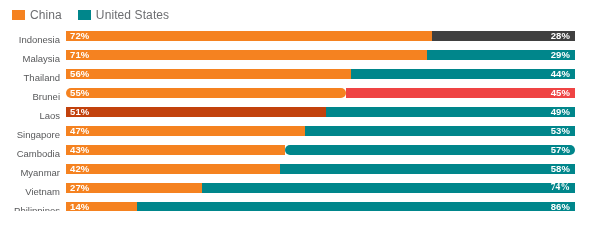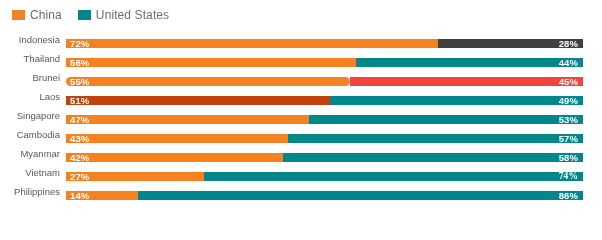--- a/index.html
+++ b/index.html
@@ -53,41 +53,41 @@
     position: absolute;
     left: 0;
     top: 31px;
     width: 602px;
   }
   .row {
     position: relative;
     height: 17px;
     margin-bottom: 2px;
     display: flex;
-    align-items: flex-end;
+    align-items: flex-start;
   }
   .row:last-child { margin-bottom: 0; }
 
   .row-label {
     width: 66px;
     flex: 0 0 66px;
     padding-right: 6px;
     box-sizing: border-box;
     text-align: right;
     font-size: 9.5px;
     color: #58595b;
     line-height: 17px;
     white-space: nowrap;
     overflow: hidden;
   }
 
   .bar-track {
     position: relative;
     flex: 1 1 auto;
-    margin-right: 19px;
+    margin-right: 27px;
     display: flex;
     background: #ffffff;
     overflow: hidden;
   }
 
   .seg {
     position: relative;
     height: 100%;
     box-sizing: border-box;
     display: flex;
@@ -133,20 +133,31 @@
         <div class="bar-track">
           <div class="seg seg-china" style="background: rgb(245, 130, 32); width: 72%;">
             <span class="seg-value">72%</span>
           </div>
           <div class="seg seg-us" style="background: #404040; width: 28%;">
             <span class="seg-value">28%</span>
           </div>
         </div>
       </div>
       <div class="row">
+        <div class="row-label">Malaysia</div>
+        <div class="bar-track">
+          <div class="seg seg-china" style="background: rgb(245, 130, 32); width: 71%;">
+            <span class="seg-value">71%</span>
+          </div>
+          <div class="seg seg-us" style="background: rgb(0, 134, 139); width: 29%;">
+            <span class="seg-value">29%</span>
+          </div>
+        </div>
+      </div>
+      <div class="row">
         <div class="row-label">Thailand</div>
         <div class="bar-track">
           <div class="seg seg-china" style="background: rgb(245, 130, 32); width: 56%;">
             <span class="seg-value">56%</span>
           </div>
           <div class="seg seg-us" style="background: rgb(0, 134, 139); width: 44%;">
             <span class="seg-value">44%</span>
           </div>
         </div>
       </div>
@@ -182,21 +193,21 @@
             <span class="seg-value">53%</span>
           </div>
         </div>
       </div>
       <div class="row">
         <div class="row-label">Cambodia</div>
         <div class="bar-track">
           <div class="seg seg-china" style="background: rgb(245, 130, 32); width: 43%;">
             <span class="seg-value">43%</span>
           </div>
-          <div class="seg seg-us" style="background: rgb(0, 134, 139); width: 57%;">
+          <div class="seg seg-us" style="background: rgb(0, 134, 139); width: 57%; border-radius: 7px;">
             <span class="seg-value">57%</span>
           </div>
         </div>
       </div>
       <div class="row">
         <div class="row-label">Myanmar</div>
         <div class="bar-track">
           <div class="seg seg-china" style="background: rgb(245, 130, 32); width: 42%;">
             <span class="seg-value">42%</span>
           </div>

